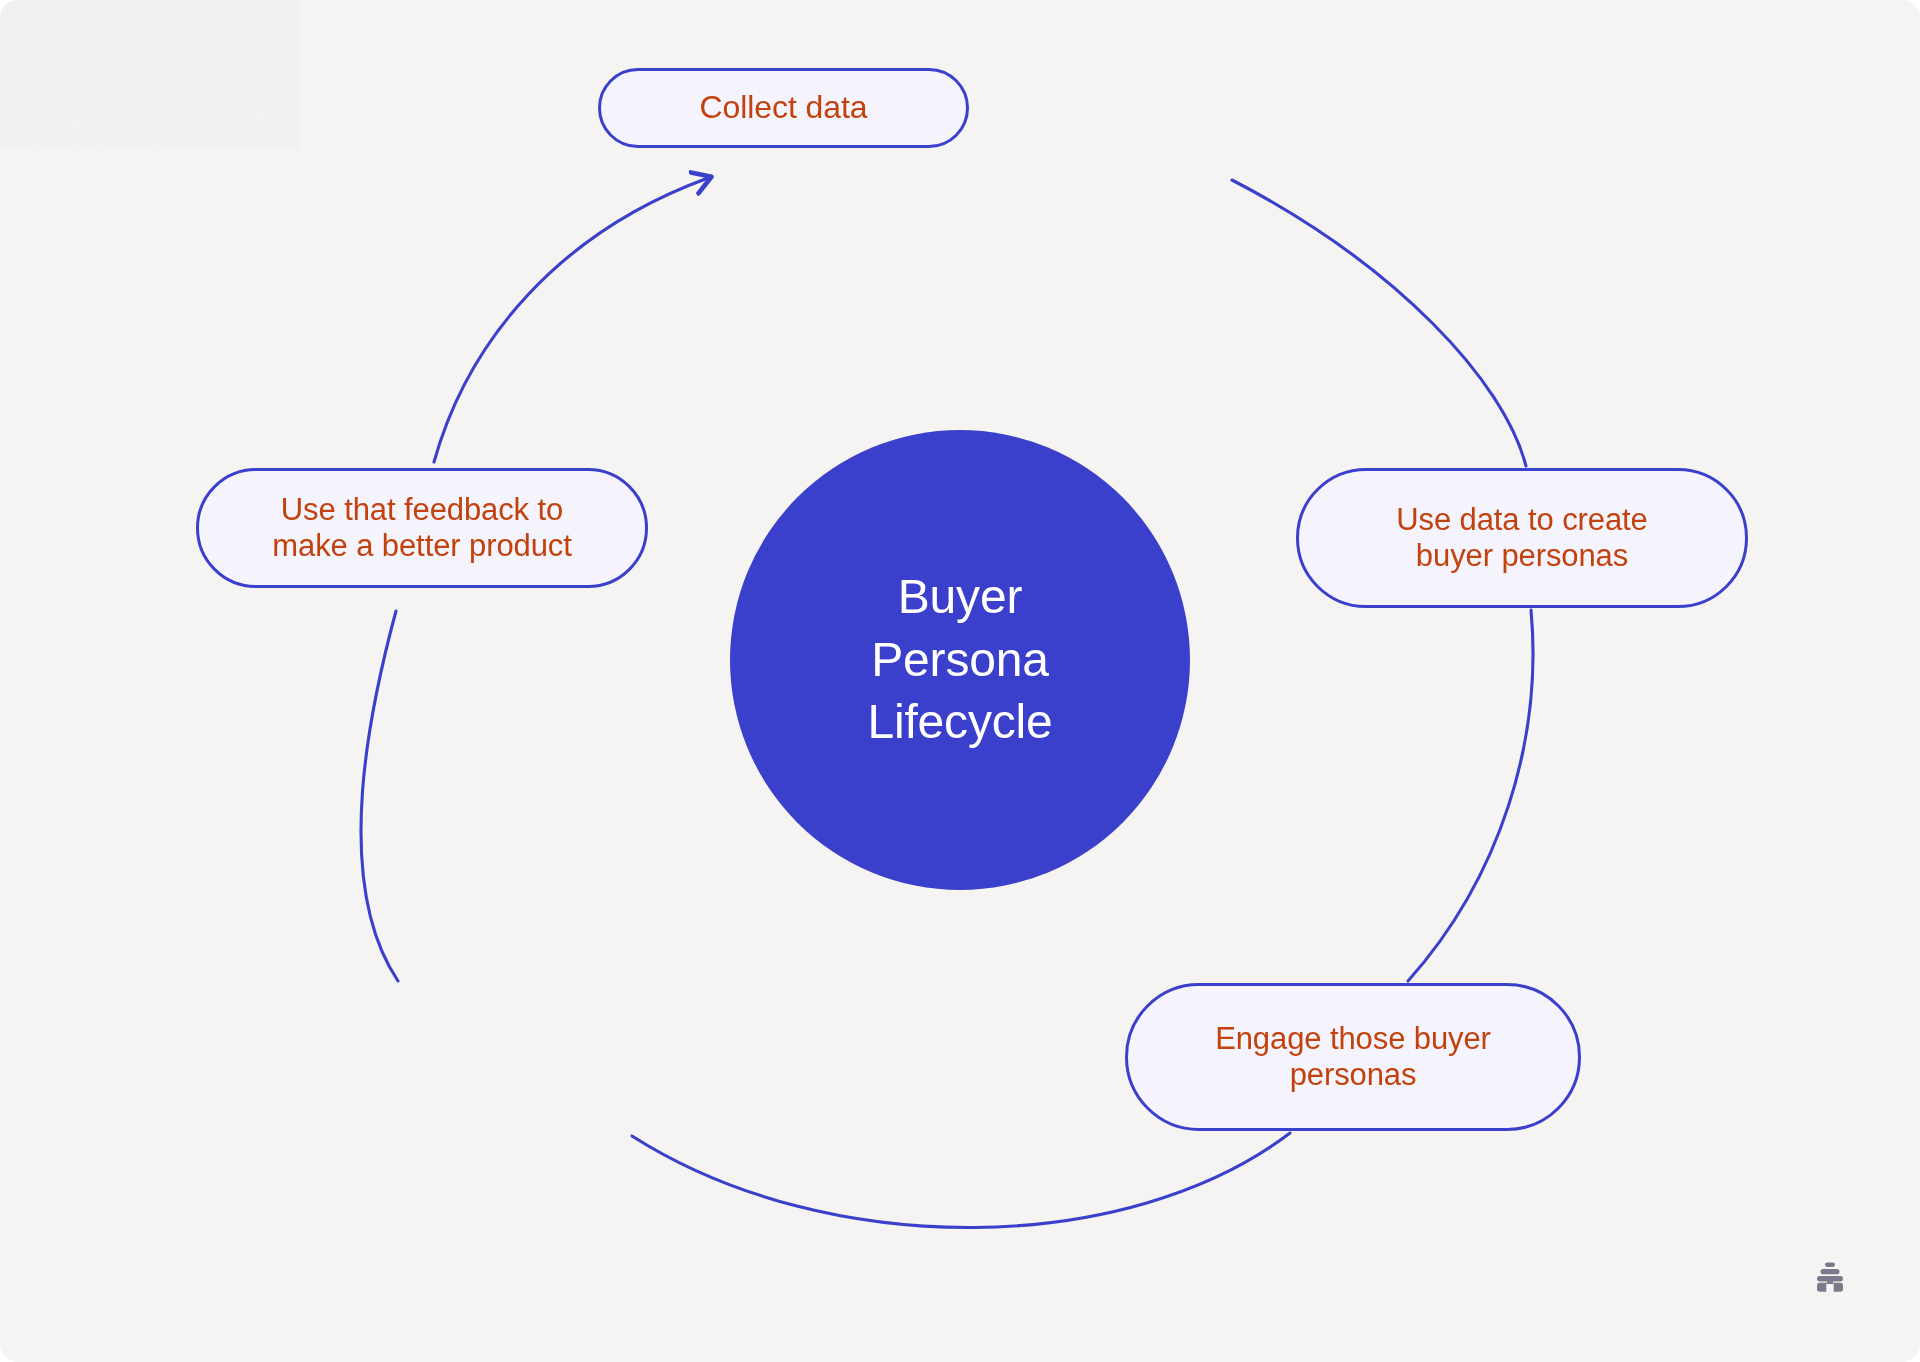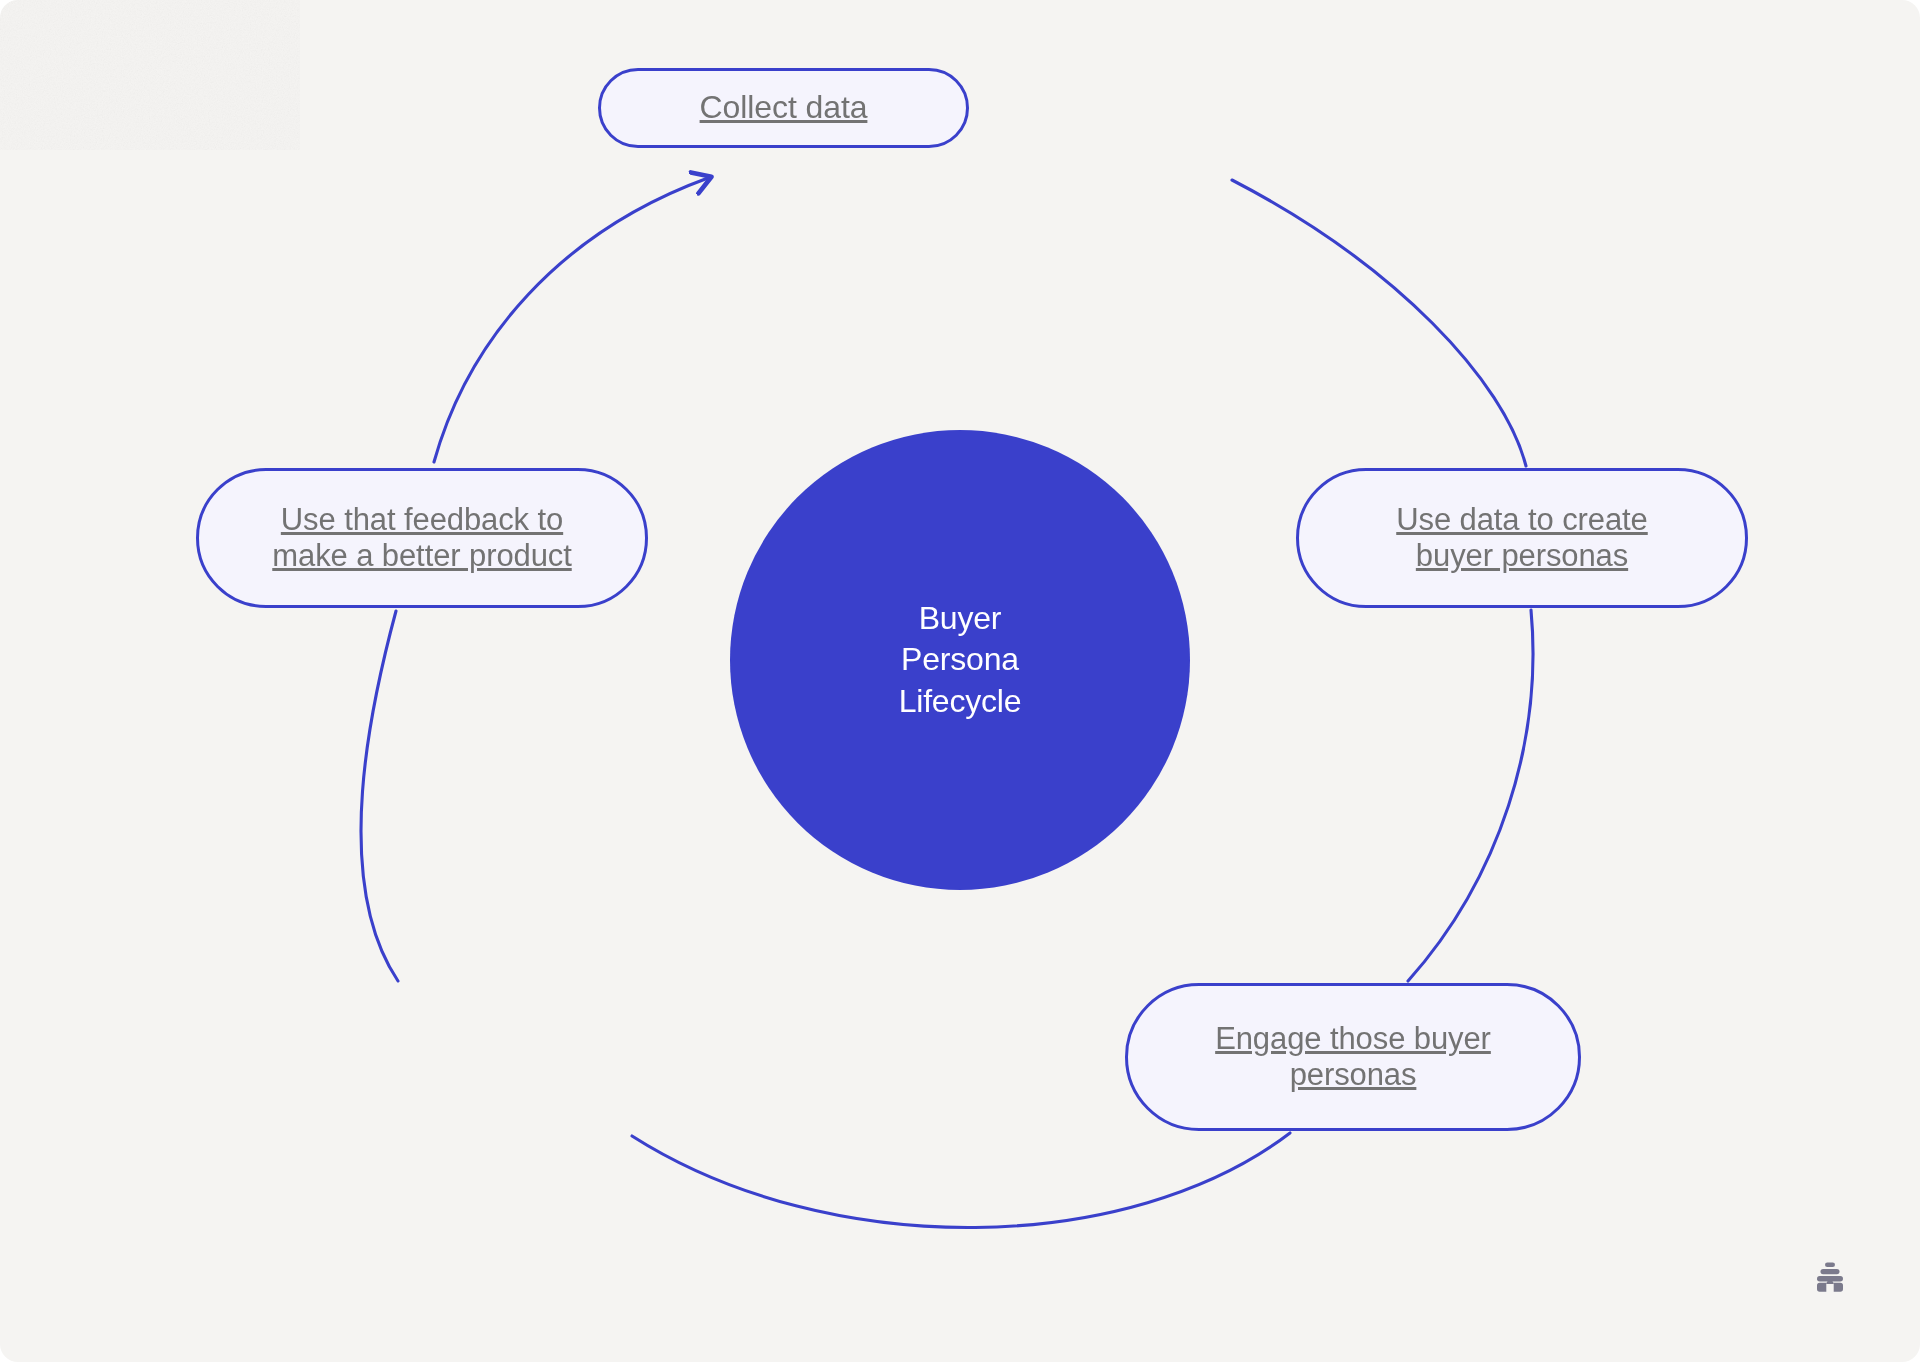--- a/index.html
+++ b/index.html
@@ -40,51 +40,50 @@
 
   .node {
     position: absolute;
     display: flex;
     align-items: center;
     justify-content: center;
     text-align: center;
     background: #f5f4fd;
     border: 3px solid #3a40cb;
     border-radius: 999px;
-    color: #737373;
+    color: #c2410c;
     font-size: 31px;
     line-height: 1.17;
     letter-spacing: -0.1px;
     padding: 5px 26px;
     white-space: pre-line;
-    text-decoration: underline;
   }
 
   #node-collect-data   { left: 598px;  top: 68px;   width: 371px; height: 80px;  font-size: 32px; }
   #node-use-data       { left: 1296px; top: 468px;  width: 452px; height: 140px; }
   #node-engage         { left: 1125px; top: 983px;  width: 456px; height: 148px; }
   #node-collect-fb     { left: 308px;  top: 983px;  width: 457px; height: 148px; }
-  #node-use-feedback   { left: 196px;  top: 468px;  width: 452px; height: 140px; }
+  #node-use-feedback   { left: 196px;  top: 468px;  width: 452px; height: 120px; }
 
   #hub {
     position: absolute;
     left: 730px;
     top: 430px;
     width: 460px;
     height: 460px;
     border-radius: 50%;
     background: #3a40cb;
     display: flex;
     align-items: center;
     justify-content: center;
   }
 
   #hub-label {
     color: #ffffff;
-    font-size: 32px;
+    font-size: 48px;
     line-height: 1.30;
     text-align: center;
     white-space: pre-line;
     letter-spacing: -0.2px;
   }
 
   #brand-logo {
     position: absolute;
     left: 1812px;
     top: 1262px;

